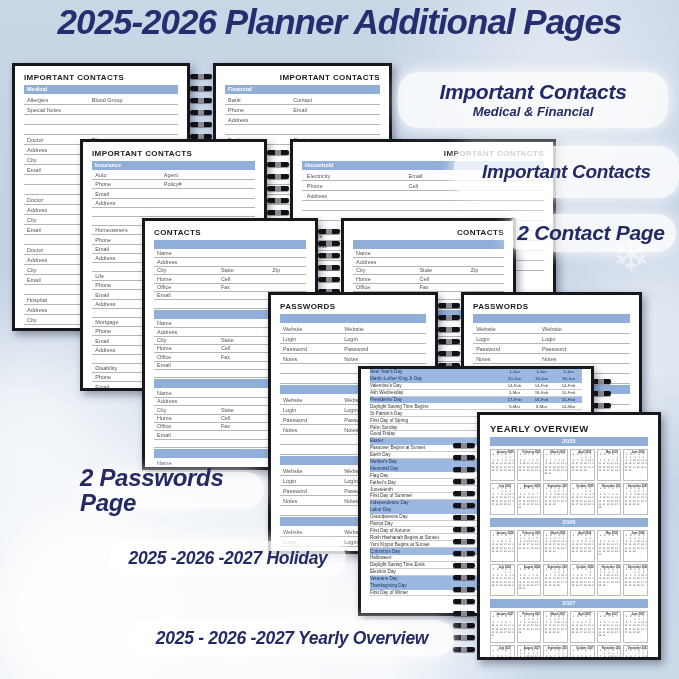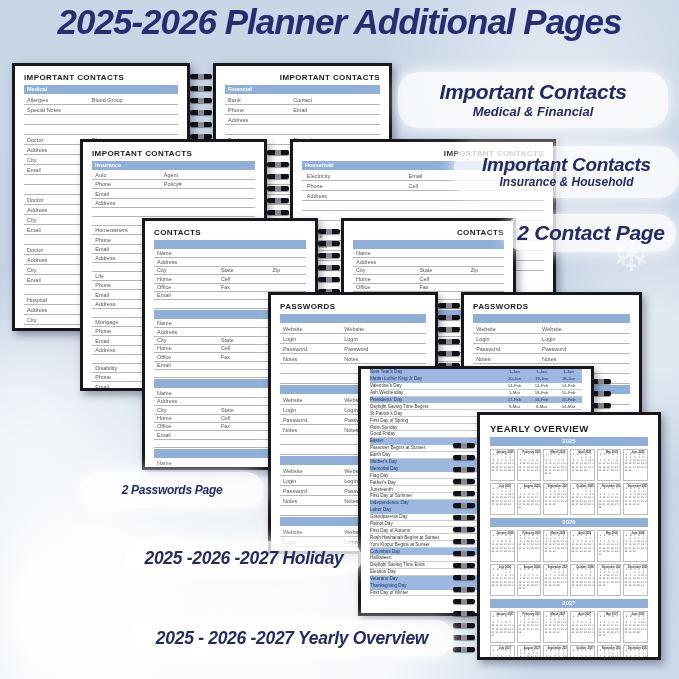--- a/index.html
+++ b/index.html
@@ -1289,28 +1289,27 @@
         </div>
       </div>
   </div>
 
   <div class="pill" style="left:398px;top:72px;width:270px;height:56px;">
     <div class="pl1">Important Contacts</div>
     <div class="pl2">Medical &amp; Financial</div>
   </div>
   <div class="pill" style="left:454px;top:146px;width:225px;height:52px;">
     <div class="pl1" style="font-size:19px;">Important Contacts</div>
-    <div class="pl2" style="font-size:12px;">Insurance &amp; Household</div>
   </div>
   <div class="pill" style="left:506px;top:214px;width:170px;height:38px;text-align:right;">
     <div class="pl1" style="font-size:21px;">2 Contact Page</div>
   </div>
   <div class="pill" style="left:80px;top:472px;width:184px;height:36px;">
-    <div class="pl1" style="font-size:12px;">2 Passwords Page</div>
-  </div>
-  <div class="pill" style="left:126px;top:541px;width:236px;height:34px;text-align:center;">
+    <div class="pl1" style="font-size:24px;">2 Passwords Page</div>
+  </div>
+  <div class="pill" style="left:110px;top:541px;width:236px;height:34px;text-align:center;">
     <div class="pl1" style="font-size:17.5px;">2025 -2026 -2027 Holiday</div>
   </div>
   <div class="pill" style="left:130px;top:620px;width:324px;height:36px;">
     <div class="pl1" style="font-size:17.5px;">2025 - 2026 -2027 Yearly Overview</div>
   </div>
 
 </div>
 
 </body></html>

